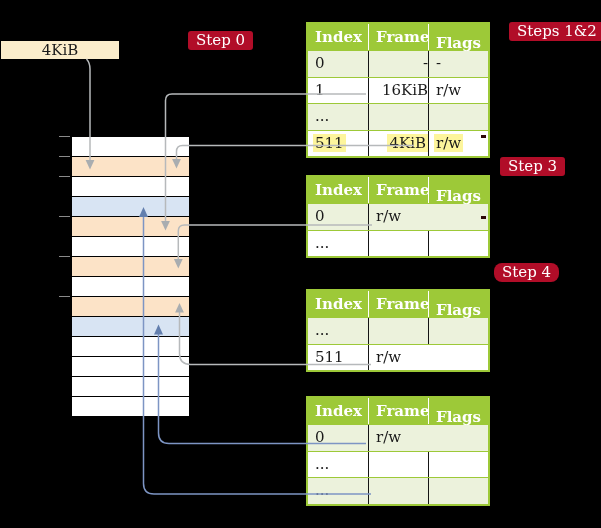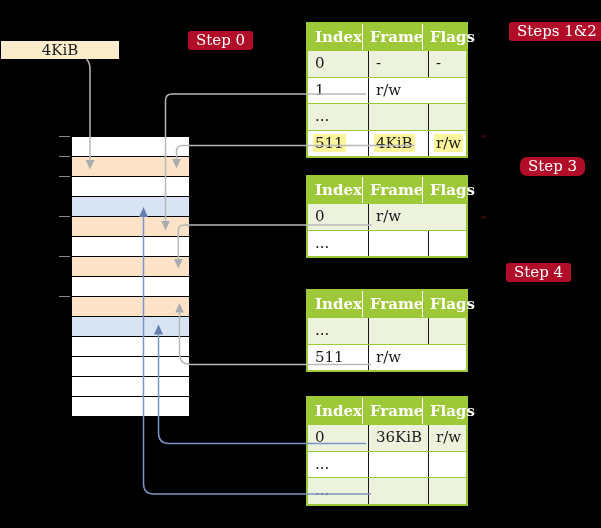--- a/index.html
+++ b/index.html
@@ -16,49 +16,49 @@
   
   .pointer-box{position:absolute;left:1px;top:41px;width:118px;height:18px;
     background:var(--wheat);color:var(--text-dark);font-size:15px;line-height:18px;
     text-align:center;}
 
   
   .step-label{position:absolute;background:var(--crimson);color:#fff;font-size:15px;
     line-height:17px;padding:1px 8px;border-radius:3px;white-space:nowrap;}
   .step0{left:188px;top:31px;}
   .steps12{left:509px;top:22px;}
-  .step3{left:520px;top:157px;border-radius:7px;}
-  .step4{left:506px;top:263px;}
+  .step3{left:500px;top:157px;}
+  .step4{left:494px;top:263px;border-radius:8px;}
 
   
   .memstack{position:absolute;left:71px;top:136px;width:117px;border:1px solid #000;}
   .mrow{height:19px;border-bottom:1px solid #000;background:#fff;}
   .mrow:last-child{border-bottom:none;}
   .free{background:#ffffff;}
   .pagetable{background:var(--peach);}
   .datapage{background:var(--blue-row);}
 
   .tick{position:absolute;left:59px;width:11px;height:1px;background:var(--tick-gray);}
 
   
-  .ptable{position:absolute;left:306px;width:162px;border:2px solid var(--table-green);
+  .ptable{position:absolute;left:306px;width:184px;border:2px solid var(--table-green);
     background:#fff;box-sizing:border-box;}
   .t1{top:22px;} .t2{top:175px;} .t3{top:289px;} .t4{top:396px;}
   .hrow{display:flex;background:var(--table-green);height:26px;}
   .hcell{color:#fff;font-weight:bold;font-size:15px;line-height:26px;padding-left:7px;
     box-sizing:border-box;border-right:1px solid #fff;}
-  .hcell:last-child{border-right:none;}
+  .hcell:last-child{border-right:none;margin-top:6px;}
   .brow{display:flex;height:25.5px;border-top:1.5px solid var(--table-green);
     box-sizing:content-box;}
   .brow:nth-child(odd){background:#fff;}
   .brow:nth-child(even){background:var(--row-green);}
   .bcell{font-size:15px;line-height:25px;color:var(--text-dark);padding-left:7px;
     box-sizing:border-box;border-right:1px solid #151515;}
   .bcell:last-child{border-right:none;}
-  .c1{width:61px;} .c2{width:60px;} .c3{flex:1;}
+  .c1{width:61px;} .c2{width:60px;text-align:right;} .c3{flex:1;}
   .hl{background:var(--hl-yellow);display:inline-block;line-height:18px;
     padding:0 2px;margin-left:-2px;}
 
   .rowmark{position:absolute;width:5px;height:3px;background:var(--mark-dark);}
 
   .overlay{position:absolute;left:0;top:0;pointer-events:none;}
   .gline{stroke:var(--gray-line);stroke-width:1.5;fill:none;}
   .ghead{fill:var(--gray-arrow);stroke:none;}
   .bline{stroke:var(--blue-line);stroke-width:1.5;fill:none;}
   .bhead{fill:var(--blue-arrow);stroke:none;}
@@ -105,20 +105,21 @@
       <div class="hcell c2">Frame</div>
       <div class="hcell c3">Flags</div>
     </div>
     <div class="brow">
       <div class="bcell c1">0</div>
       <div class="bcell c2">-</div>
       <div class="bcell c3">-</div>
     </div>
     <div class="brow">
       <div class="bcell c1">1</div>
+      <div class="bcell c2">16KiB</div>
       <div class="bcell c3">r/w</div>
     </div>
     <div class="brow">
       <div class="bcell c1">...</div>
       <div class="bcell c2"></div>
       <div class="bcell c3"></div>
     </div>
     <div class="brow">
       <div class="bcell c1"><span class="hl">511</span></div>
       <div class="bcell c2"><span class="hl">4KiB</span></div>
@@ -161,21 +162,20 @@
   </div>
 
   <div class="ptable t4">
     <div class="hrow">
       <div class="hcell c1">Index</div>
       <div class="hcell c2">Frame</div>
       <div class="hcell c3">Flags</div>
     </div>
     <div class="brow">
       <div class="bcell c1">0</div>
-      <div class="bcell c2">36KiB</div>
       <div class="bcell c3">r/w</div>
     </div>
     <div class="brow">
       <div class="bcell c1">...</div>
       <div class="bcell c2"></div>
       <div class="bcell c3"></div>
     </div>
     <div class="brow">
       <div class="bcell c1">...</div>
       <div class="bcell c2"></div>

